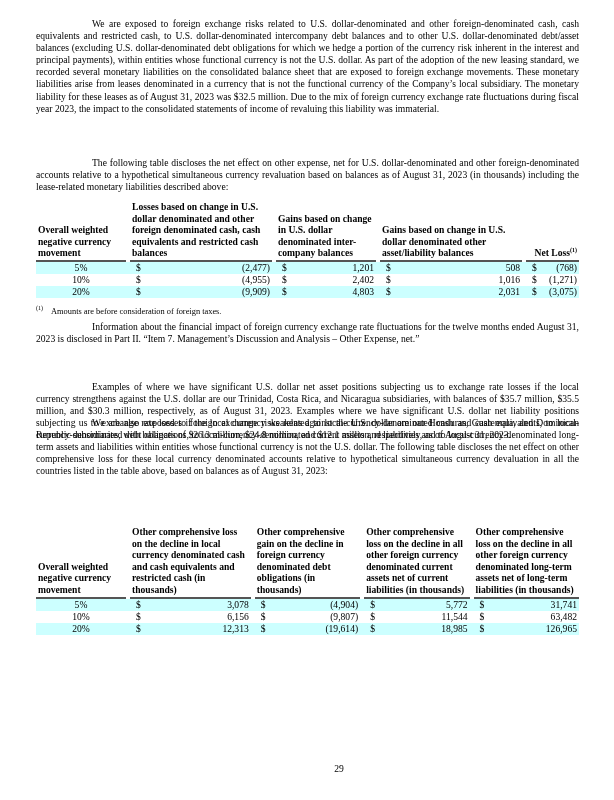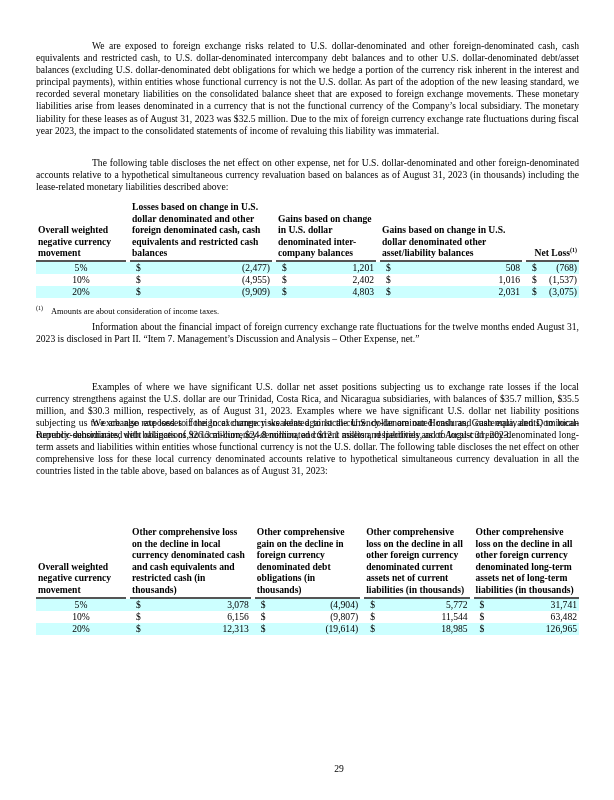--- a/index.html
+++ b/index.html
@@ -6,21 +6,21 @@
     body {
       width: 614px; height: 800px; position: relative; overflow: hidden;
       font-family: "Liberation Serif", serif; color: #000;
       font-size: 9.6px; line-height: 12px;
     }
     .page { position: absolute; left: 36px; top: 0; width: 543px; }
     p.para {
       margin: 0; text-align: justify; text-indent: 56px;
       font-size: 9.6px; line-height: 12.1px;
     }
-    #p1 { position: absolute; top: 40px; width: 543px; }
+    #p1 { position: absolute; top: 18px; width: 543px; }
     #p2 { position: absolute; top: 157px; width: 543px; }
     #p3 { position: absolute; top: 321px; width: 543px; }
     #p4 { position: absolute; top: 364px; width: 543px; margin-top: 17px; }
     #p5 { position: absolute; top: 417px; width: 543px; }
 
     table.fx { border-collapse: separate; border-spacing: 0; position: absolute; font-size: 9.6px; line-height: 11.6px; }
     table.fx th {
       font-weight: bold; text-align: left; vertical-align: bottom;
       padding: 0 2px 1px 2px; border-bottom: 2px solid #555;
     }
@@ -84,42 +84,42 @@
         <td class="cur">$</td>
           <td class="num">(4,955)</td>
           <td class="gapc"></td>
         <td class="cur">$</td>
           <td class="num">2,402</td>
           <td class="gapc"></td>
         <td class="cur">$</td>
           <td class="num">1,016</td>
           <td class="gapc"></td>
         <td class="cur">$</td>
-          <td class="num">(1,537)</td>
+          <td class="num">(1,271)</td>
       </tr>
       <tr class="shade">
         <td class="pct">20%</td>
           <td class="gapc"></td>
         <td class="cur">$</td>
           <td class="num">(9,909)</td>
           <td class="gapc"></td>
         <td class="cur">$</td>
           <td class="num">4,803</td>
           <td class="gapc"></td>
         <td class="cur">$</td>
           <td class="num">2,031</td>
           <td class="gapc"></td>
         <td class="cur">$</td>
           <td class="num">(3,075)</td>
       </tr>
     </tbody>
   </table>
 
   <div class="footnote">
-    <span class="mark">(1)</span><span>Amounts are about consideration of income taxes.</span>
+    <span class="mark">(1)</span><span>Amounts are before consideration of foreign taxes.</span>
   </div>
 
   <p class="para" id="p3">Information about the financial impact of foreign currency exchange rate fluctuations for the twelve months ended August 31, 2023 is disclosed in Part II. “Item 7. Management’s Discussion and Analysis – Other Expense, net.”</p>
   <p class="para" id="p4">Examples of where we have significant U.S. dollar net asset positions subjecting us to exchange rate losses if the local currency strengthens against the U.S. dollar are our Trinidad, Costa Rica, and Nicaragua subsidiaries, with balances of $35.7 million, $35.5 million, and $30.3 million, respectively, as of August 31, 2023. Examples where we have significant U.S. dollar net liability positions subjecting us to exchange rate losses if the local currency weakens against the U.S. dollar are our Honduras, Guatemala, and Dominican Republic subsidiaries, with balances of $26.3 million, $24.8 million, and $12.1 million, respectively, as of August 31, 2023.</p>
   <p class="para" id="p5">We are also exposed to foreign exchange risks related to local-currency-denominated cash and cash equivalents, to local-currency-denominated debt obligations, to local-currency-denominated current assets and liabilities and to local-currency-denominated long-term assets and liabilities within entities whose functional currency is not the U.S. dollar. The following table discloses the net effect on other comprehensive loss for these local currency denominated accounts relative to hypothetical simultaneous currency devaluation in all the countries listed in the table above, based on balances as of August 31, 2023:</p>
 
   <table class="fx" id="t2">
     <thead>
       <tr>
         <th style="width:86px">Overall weighted negative currency movement</th>

